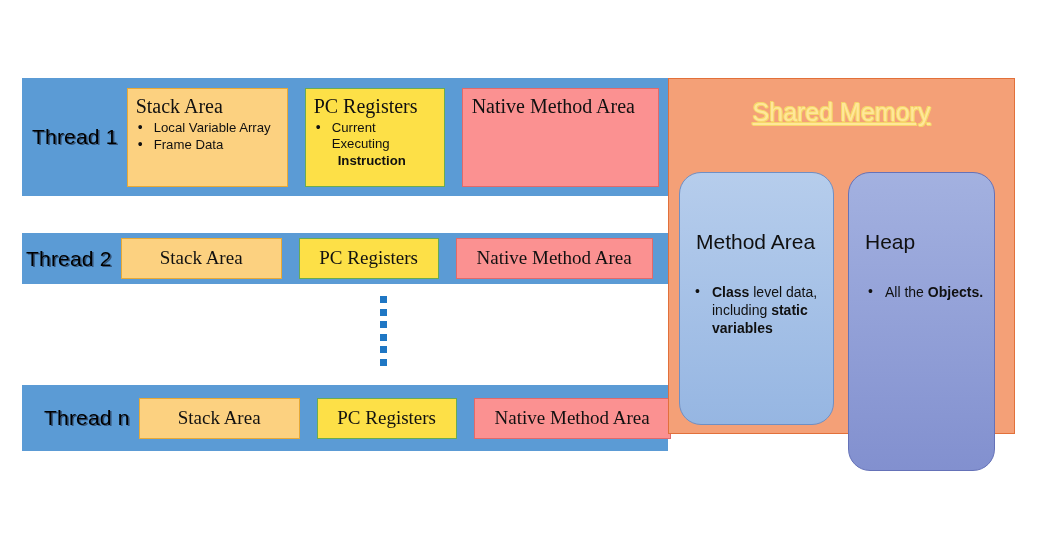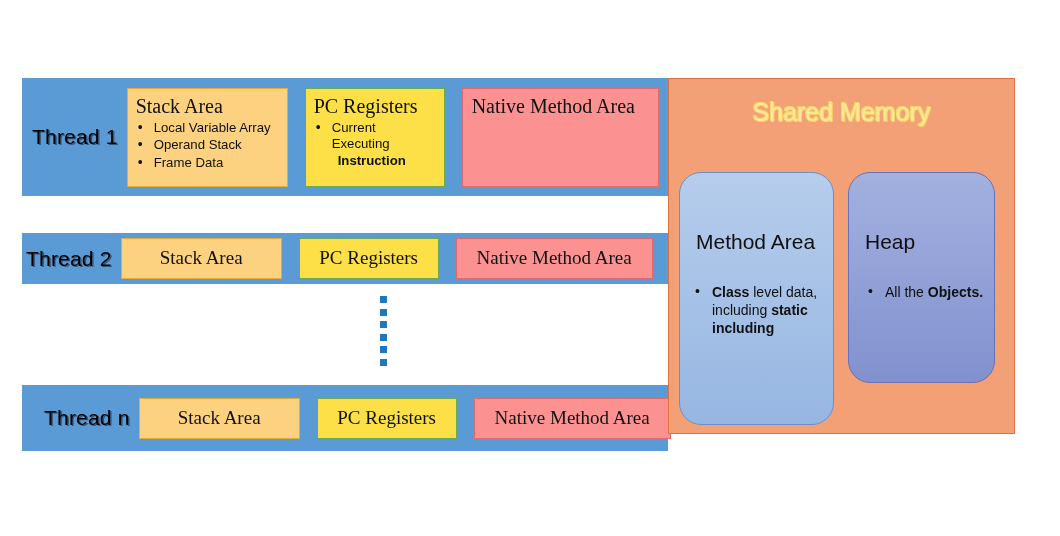--- a/index.html
+++ b/index.html
@@ -108,20 +108,21 @@
     position: absolute;
     left: 0; right: 0;
     text-align: center;
     font-size: 25px;
     color: #ffe79a;
     text-shadow:
        1px 0 0 #f6d66a, -1px 0 0 #f6d66a,
        0 1px 0 #f6d66a, 0 -1px 0 #f6d66a,
        1px 1px 0 #f6d66a, -1px -1px 0 #f6d66a;
     white-space: nowrap;
+    text-decoration: underline;
   }
   .mem-box {
     position: absolute;
     box-sizing: border-box;
     border-radius: 22px;
     padding: 0;
     margin-top: 28px;
   }
   .mem-box.method {
     background: linear-gradient(180deg,#b6cdec 0%, #96b6e2 100%);
@@ -166,21 +167,20 @@
 
 <div id="diagram">
 
   <div class="thread-row" style="left:22px; top:78px; width:646px; height:118px; padding-left:10px;">
     <div class="thread-label">Thread 1</div>
 
     <div class="card stack" style="margin-left:9px; width:161px; height:99px; padding:7px 8px 0 8px;">
       <div class="card-title">Stack Area</div>
       <ul class="bullets">
         <li>Local Variable Array</li>
-        <li>Operand Stack</li>
         <li>Frame Data</li>
       </ul>
     </div>
 
     <div class="card pc" style="margin-left:17px; width:140px; height:99px; padding:7px 8px 0 8px;">
       <div class="card-title">PC Registers</div>
       <ul class="bullets">
         <li><span>Current Executing </span><b>Instruction</b></li>
       </ul>
     </div>
@@ -231,25 +231,25 @@
     </div>
   </div>
 
   <div id="shared-panel" style="left:668px; top:78px; width:347px; height:356px;">
 
     <div id="shared-title" style="top:19px;">Shared Memory</div>
 
     <div class="mem-box method" style="left:10px; top:65px; width:155px; height:253px;">
       <div class="mem-title" style="top:57px;">Method Area</div>
       <ul class="mem-bullets" style="top:110px;">
-        <li><b>Class</b><span> level data, including </span><b>static including</b></li>
-      </ul>
-    </div>
-
-    <div class="mem-box heap" style="left:179px; top:65px; width:147px; height:211px;">
+        <li><b>Class</b><span> level data, including </span><b>static variables</b></li>
+      </ul>
+    </div>
+
+    <div class="mem-box heap" style="left:179px; top:65px; width:147px; height:299px;">
       <div class="mem-title" style="top:57px;">Heap</div>
       <ul class="mem-bullets" style="top:110px; left:16px;">
         <li><span>All the </span><b>Objects.</b></li>
       </ul>
     </div>
   </div>
 
 </div>
 
 </body></html>

